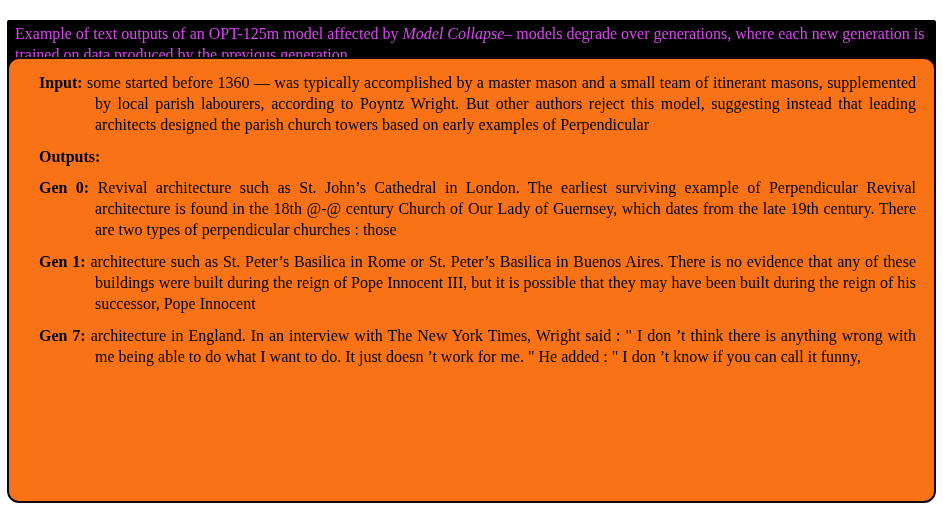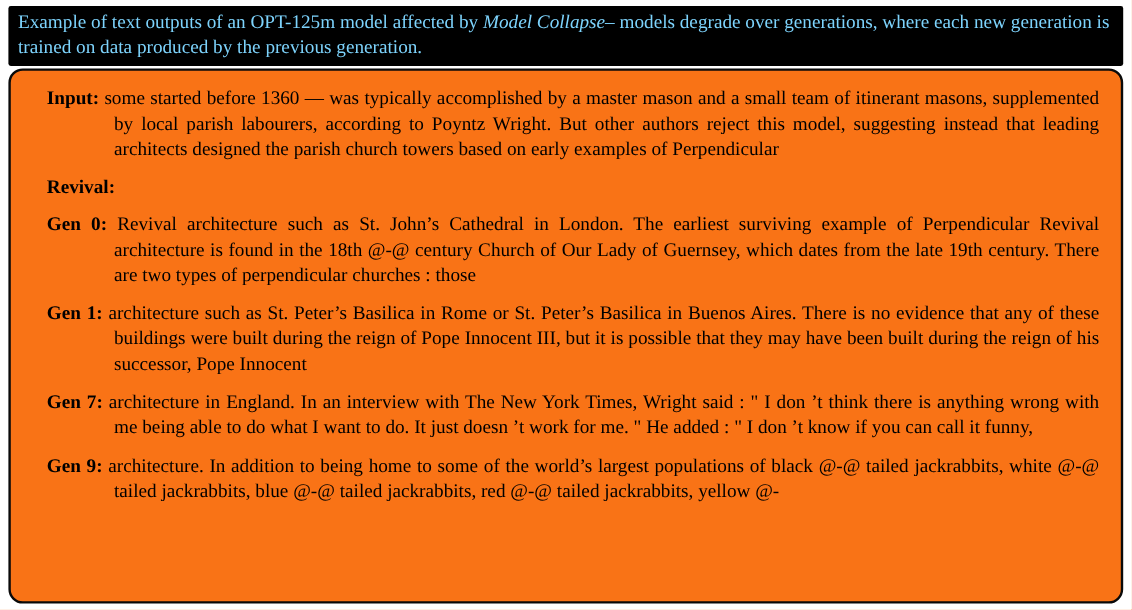--- a/index.html
+++ b/index.html
@@ -13,25 +13,25 @@
   .figure {
     position: relative;
     width: 943px;
     height: 508px;
     background: #ffffff;
     overflow: hidden;
   }
   .caption-bar {
     position: absolute;
     left: 7px;
-    top: 5px;
+    top: 20px;
     width: 929px;
     box-sizing: border-box;
     background: #000000;
-    color: #7dd3fc;
+    color: #d946ef;
     font-size: 16px;
     line-height: 21px;
     padding: 3px 8px 5px 8px;
     border-radius: 2px;
   }
   .caption-bar em {
     font-style: italic;
   }
   .example-box {
     position: absolute;
@@ -76,38 +76,34 @@
   </div>
 
   <div class="example-box">
 
     <p class="para">
       <b>Input:</b>
       <span>some started before 1360 — was typically accomplished by a master mason and a small team of itinerant masons, supplemented by local parish labourers, according to Poyntz Wright. But other authors reject this model, suggesting instead that leading architects designed the parish church towers based on early examples of Perpendicular</span>
     </p>
 
     <p class="para outputs-heading">
-      <b>Revival:</b>
+      <b>Outputs:</b>
     </p>
 
     <p class="para">
       <b>Gen 0:</b>
       <span>Revival architecture such as St. John’s Cathedral in London. The earliest surviving example of Perpendicular Revival architecture is found in the 18th @-@ century Church of Our Lady of Guernsey, which dates from the late 19th century. There are two types of perpendicular churches : those</span>
     </p>
 
     <p class="para">
       <b>Gen 1:</b>
       <span>architecture such as St. Peter’s Basilica in Rome or St. Peter’s Basilica in Buenos Aires. There is no evidence that any of these buildings were built during the reign of Pope Innocent III, but it is possible that they may have been built during the reign of his successor, Pope Innocent</span>
     </p>
 
     <p class="para">
       <b>Gen 7:</b>
       <span>architecture in England. In an interview with The New York Times, Wright said : " I don ’t think there is anything wrong with me being able to do what I want to do. It just doesn ’t work for me. " He added : " I don ’t know if you can call it funny,</span>
     </p>
 
-    <p class="para">
-      <b>Gen 9:</b>
-      <span>architecture. In addition to being home to some of the world’s largest populations of black @-@ tailed jackrabbits, white @-@ tailed jackrabbits, blue @-@ tailed jackrabbits, red @-@ tailed jackrabbits, yellow @-</span>
-    </p>
 
   </div>
 
 </div>
 
 </body></html>

